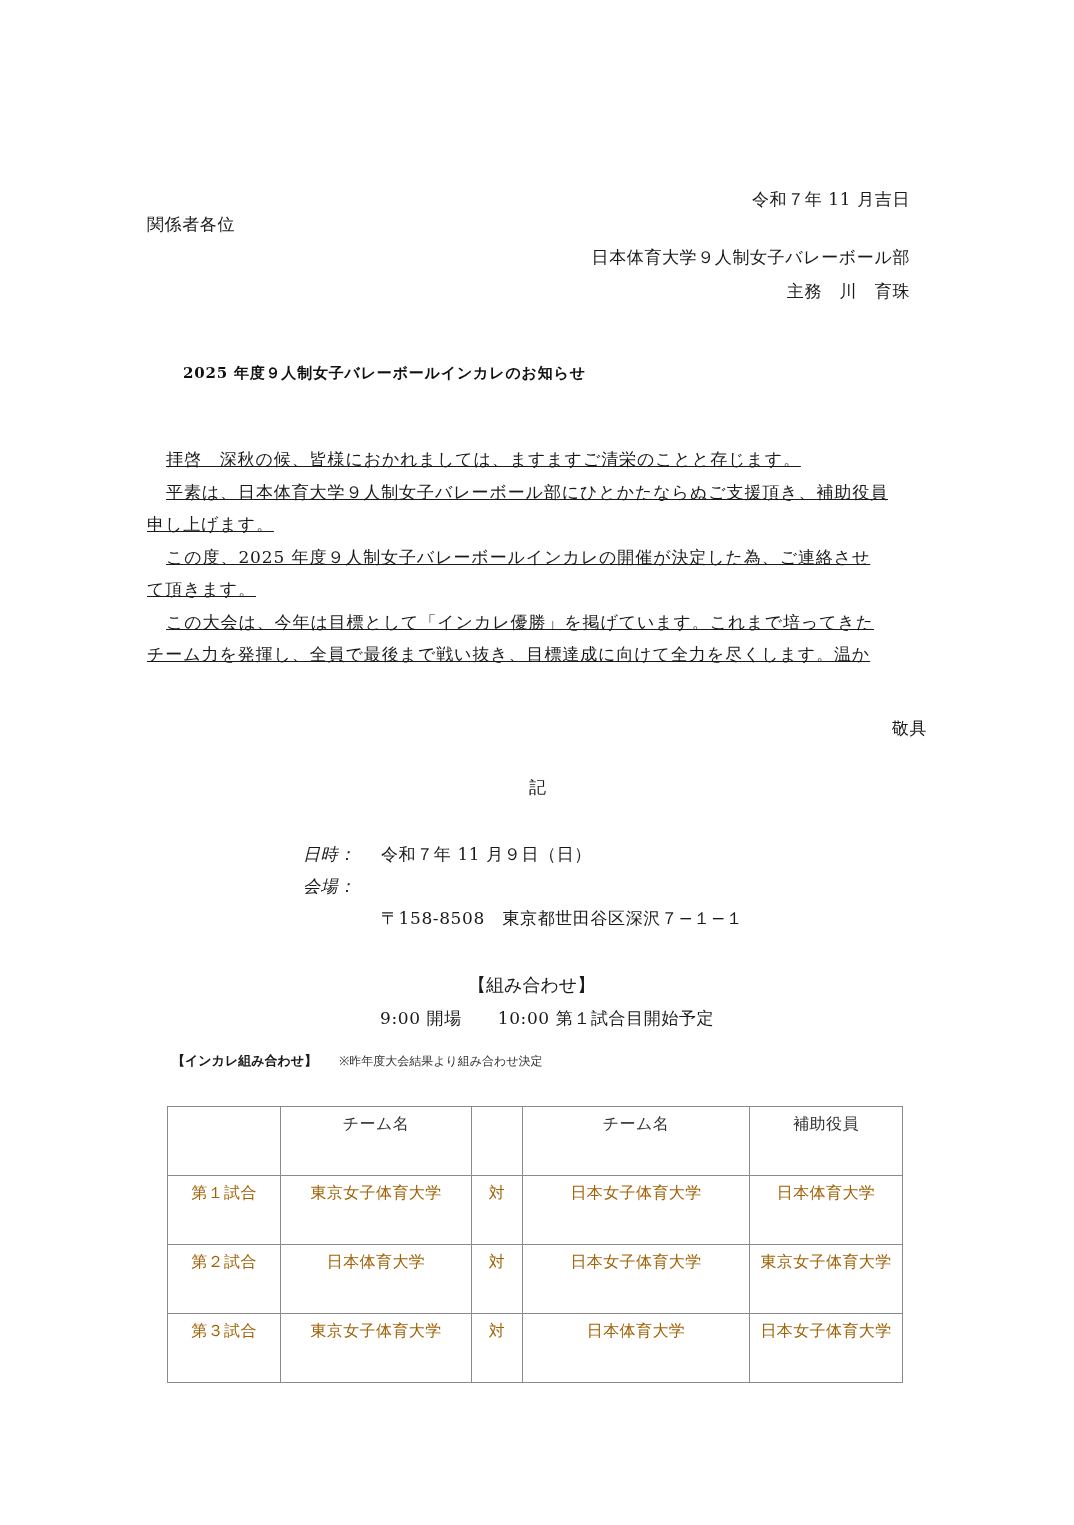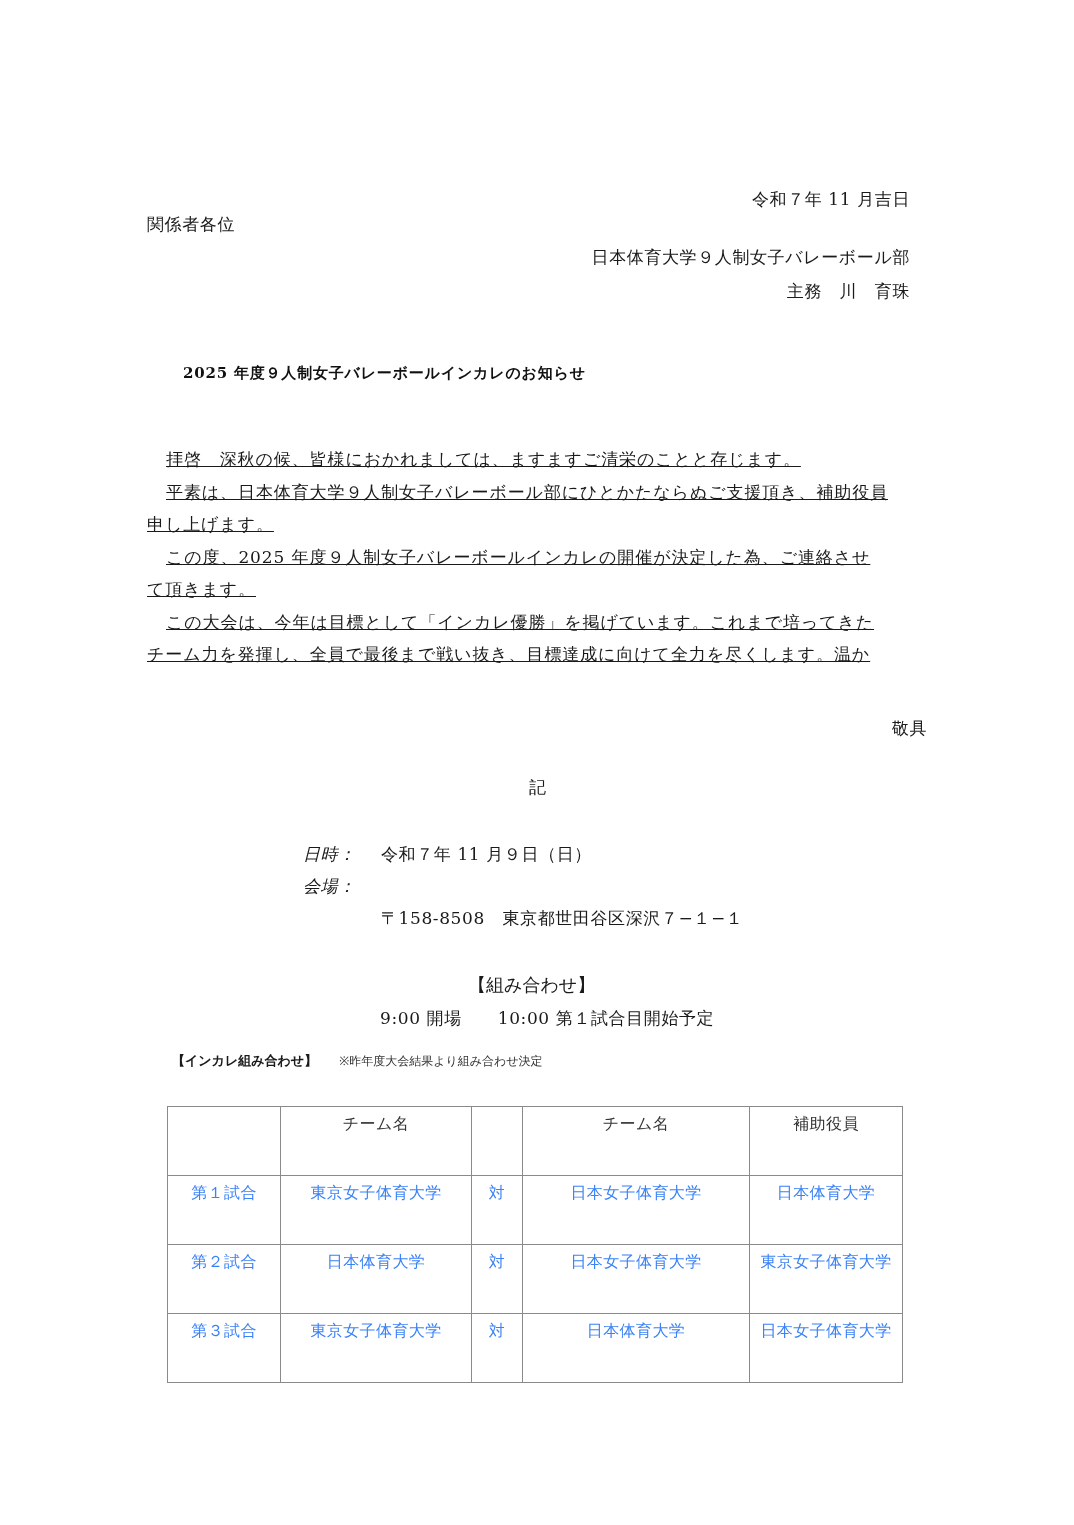--- a/index.html
+++ b/index.html
@@ -65,21 +65,21 @@
       font-size: 16px;
       letter-spacing: 0.4px;
     }
     #pairing-table td, #pairing-table th {
       border: 1.5px solid #8a8a8a;
       height: 69px;
       vertical-align: top;
       text-align: center;
       padding: 7px 0 0 0;
       font-weight: normal;
-      color: #3b82f6;
+      color: #a16207;
       box-sizing: border-box;
     }
     #pairing-table th { color: #333; }
     .c0 { width: 113px; }
     .c1 { width: 191px; }
     .c2 { width: 51px; }
     .c3 { width: 227px; }
     .c4 { width: 153px; }
   </style>
 </head>

